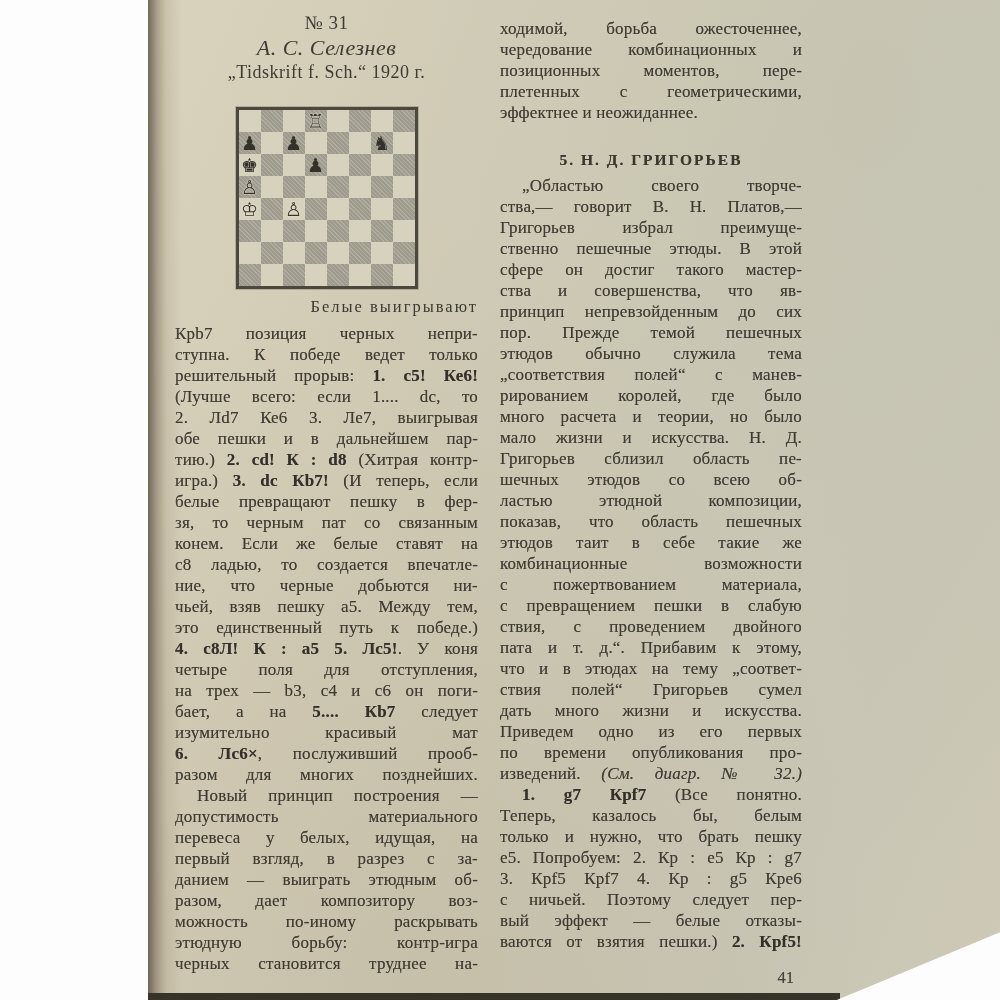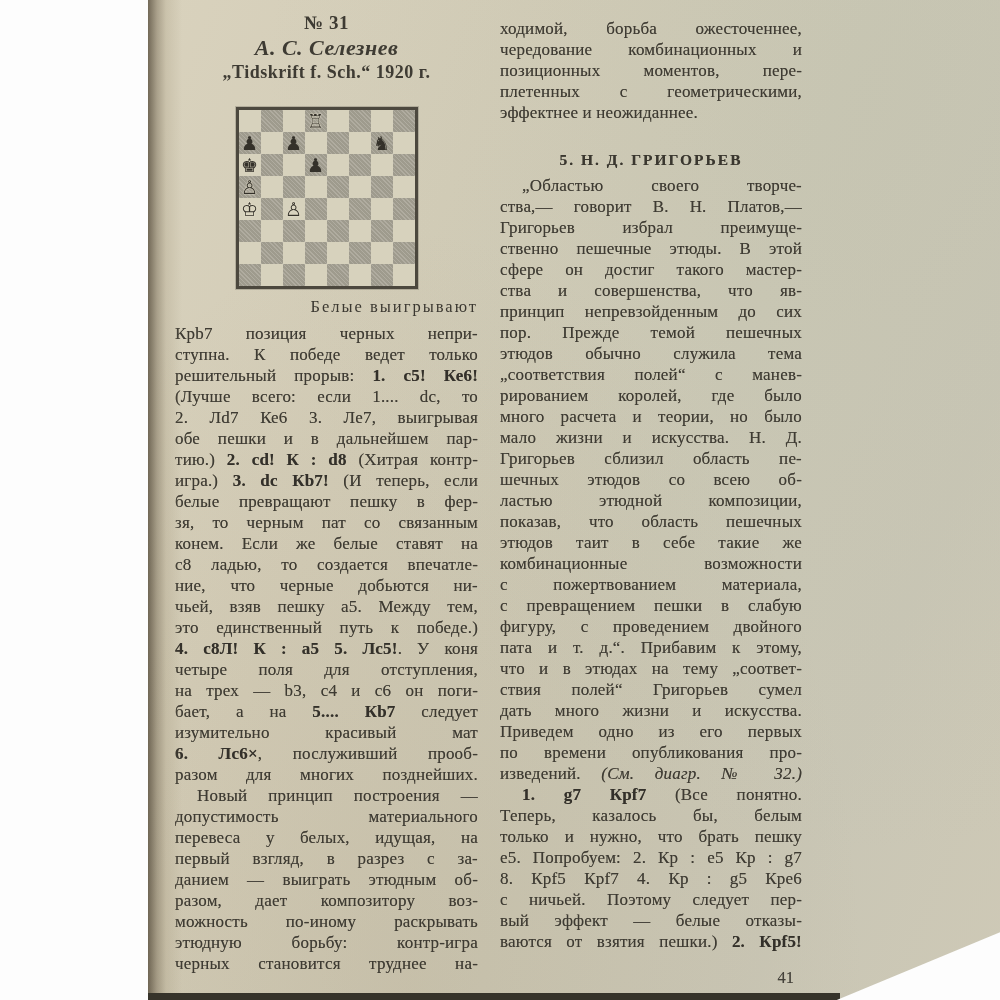--- a/index.html
+++ b/index.html
@@ -23,21 +23,21 @@
   .bottom-strip{position:absolute;left:0;top:993px;width:692px;height:7px;background:#36332a;}
   .corner-wedge{
     position:absolute;left:682px;top:928px;width:170px;height:72px;background:#fdfdfd;
     clip-path:polygon(4% 100%, 100% 6%, 100% 100%);
   }
 
   .col{position:absolute;top:0;color:#3e3b33;}
   .left-col{left:27px;width:303px;}
   .right-col{left:352px;width:302px;}
 
-  .prob-head{padding-top:10px;text-align:center;font-weight:bold;}
+  .prob-head{padding-top:10px;text-align:center;}
   .prob-head .ln{line-height:25px;font-size:19px;letter-spacing:0.5px;}
   .prob-head .author{font-style:italic;font-size:22px;}
   .prob-head .source{font-size:18px;}
 
   .board{
     width:176px;margin:22px auto 0;border:3px solid #4c483e;
     box-shadow:0 0 0 1px rgba(76,72,62,0.25);
     display:grid;grid-template-columns:repeat(8,22px);grid-template-rows:repeat(8,22px);
   }
   .sq{width:22px;height:22px;display:flex;align-items:center;justify-content:center;}
@@ -237,33 +237,33 @@
         <div class="line"><span>много расчета и теории, но было</span></div>
         <div class="line"><span>мало жизни и искусства. Н. Д.</span></div>
         <div class="line"><span>Григорьев сблизил область пе-</span></div>
         <div class="line"><span>шечных этюдов со всею об-</span></div>
         <div class="line"><span>ластью этюдной композиции,</span></div>
         <div class="line"><span>показав, что область пешечных</span></div>
         <div class="line"><span>этюдов таит в себе такие же</span></div>
         <div class="line"><span>комбинационные возможности</span></div>
         <div class="line"><span>с пожертвованием материала,</span></div>
         <div class="line"><span>с превращением пешки в слабую</span></div>
-        <div class="line"><span>фигуру, с проведением двойного</span></div>
+        <div class="line"><span>ствия, с проведением двойного</span></div>
         <div class="line"><span>пата и т. д.“. Прибавим к этому,</span></div>
         <div class="line"><span>что и в этюдах на тему „соответ-</span></div>
         <div class="line"><span>ствия полей“ Григорьев сумел</span></div>
         <div class="line"><span>дать много жизни и искусства.</span></div>
         <div class="line"><span>Приведем одно из его первых</span></div>
         <div class="line"><span>по времени опубликования про-</span></div>
         <div class="line"><span>изведений. </span><span class="it">(См. диагр. № 32.)</span></div>
         <div class="line ind"><span class="bld">1. g7 Крf7</span><span> (Все понятно.</span></div>
         <div class="line"><span>Теперь, казалось бы, белым</span></div>
         <div class="line"><span>только и нужно, что брать пешку</span></div>
         <div class="line"><span>е5. Попробуем: 2. Кр : е5 Кр : g7</span></div>
-        <div class="line"><span>8. Крf5 Крf7 4. Кр : g5 Кре6</span></div>
+        <div class="line"><span>3. Крf5 Крf7 4. Кр : g5 Кре6</span></div>
         <div class="line"><span>с ничьей. Поэтому следует пер-</span></div>
         <div class="line"><span>вый эффект — белые отказы-</span></div>
         <div class="line"><span>ваются от взятия пешки.) </span><span class="bld">2. Крf5!</span></div>
       </div>
     <div class="pagenum">41</div>
   </div>
 
   <div class="spine-shadow"></div>
   <div class="bottom-strip"></div>
   <div class="corner-wedge"></div>

